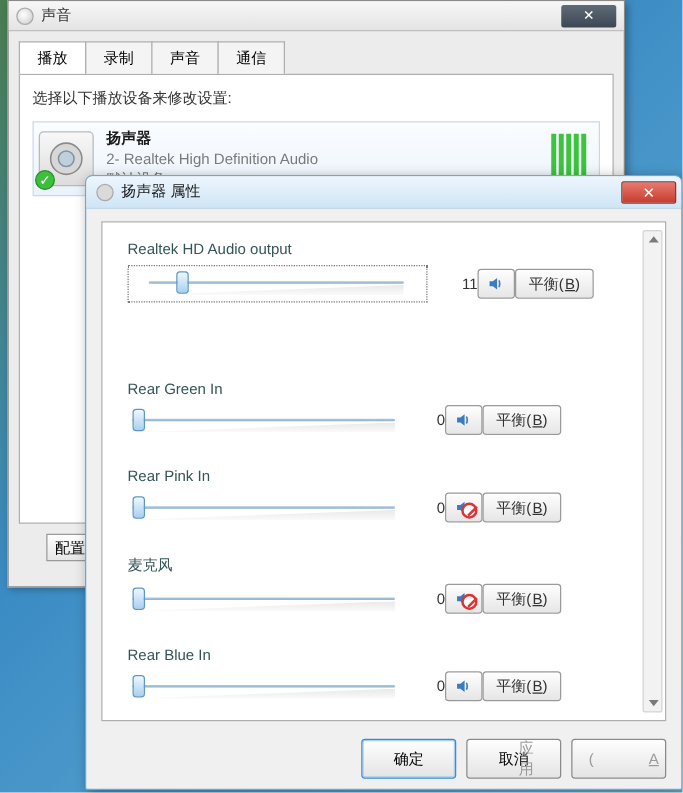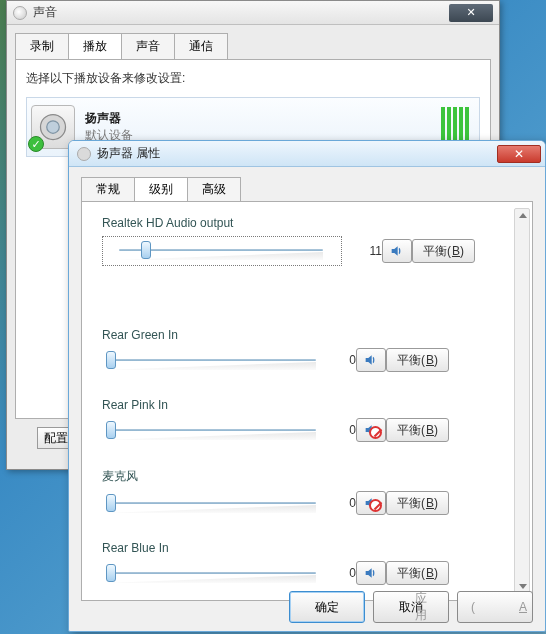--- a/index.html
+++ b/index.html
@@ -170,37 +170,38 @@
 </head>
 <body>
 
 <div class="win-sound">
   <div class="titlebar">
     <span class="t-icon">.</span>
     <span>声音</span>
     <div class="t-close">✕</div>
   </div>
   <div class="tabs-row">
+    <div class="tab active">播放</div>
     <div class="tab">录制</div>
-    <div class="tab active">播放</div>
     <div class="tab">声音</div>
     <div class="tab">通信</div>
   </div>
   <div class="tab-body">
     <div>选择以下播放设备来修改设置:</div>
     <div class="device-row">
       <div class="device-icon">
         <svg viewBox="0 0 24 24">
             <circle cx="12" cy="12" r="10" fill="#d7d7d7" stroke="#8a8a8a"></circle>
             <circle cx="12" cy="12" r="5" fill="#bfcfdc" stroke="#7f94a4"></circle>
           </svg>
         <div class="device-check">✓</div>
       </div>
       <div class="device-txt">
         <div class="line1">扬声器</div>
+        <div class="line2">2- Realtek High Definition Audio</div>
         <div class="line3">默认设备</div>
       </div>
       <div class="level-bars">
         <span></span>
           <span></span>
           <span></span>
           <span></span>
           <span></span>
       </div>
     </div>
@@ -208,25 +209,20 @@
   <div class="bottom-btn">配置</div>
 </div>
 
 <div class="win-props">
   <div class="titlebar2">
     <span class="t-icon">.</span>
     <span>扬声器 属性</span>
     <div class="t-close">✕</div>
   </div>
   <div class="props-body">
-    <div class="tabs2">
-      <div class="tab">常规</div>
-      <div class="tab active">级别</div>
-      <div class="tab">高级</div>
-    </div>
     <div class="inner-panel">
       <div id="channels-container">
           <div class="channel">
     <div class="label">Realtek HD Audio output</div>
     <div class="channel-row">
       <div class="main-block">
     <div class="slider-wrap">
       <div class="slider-track">
         <div class="slider-shadow"></div>
         <div class="slider-thumb" style="left:11%"></div>

